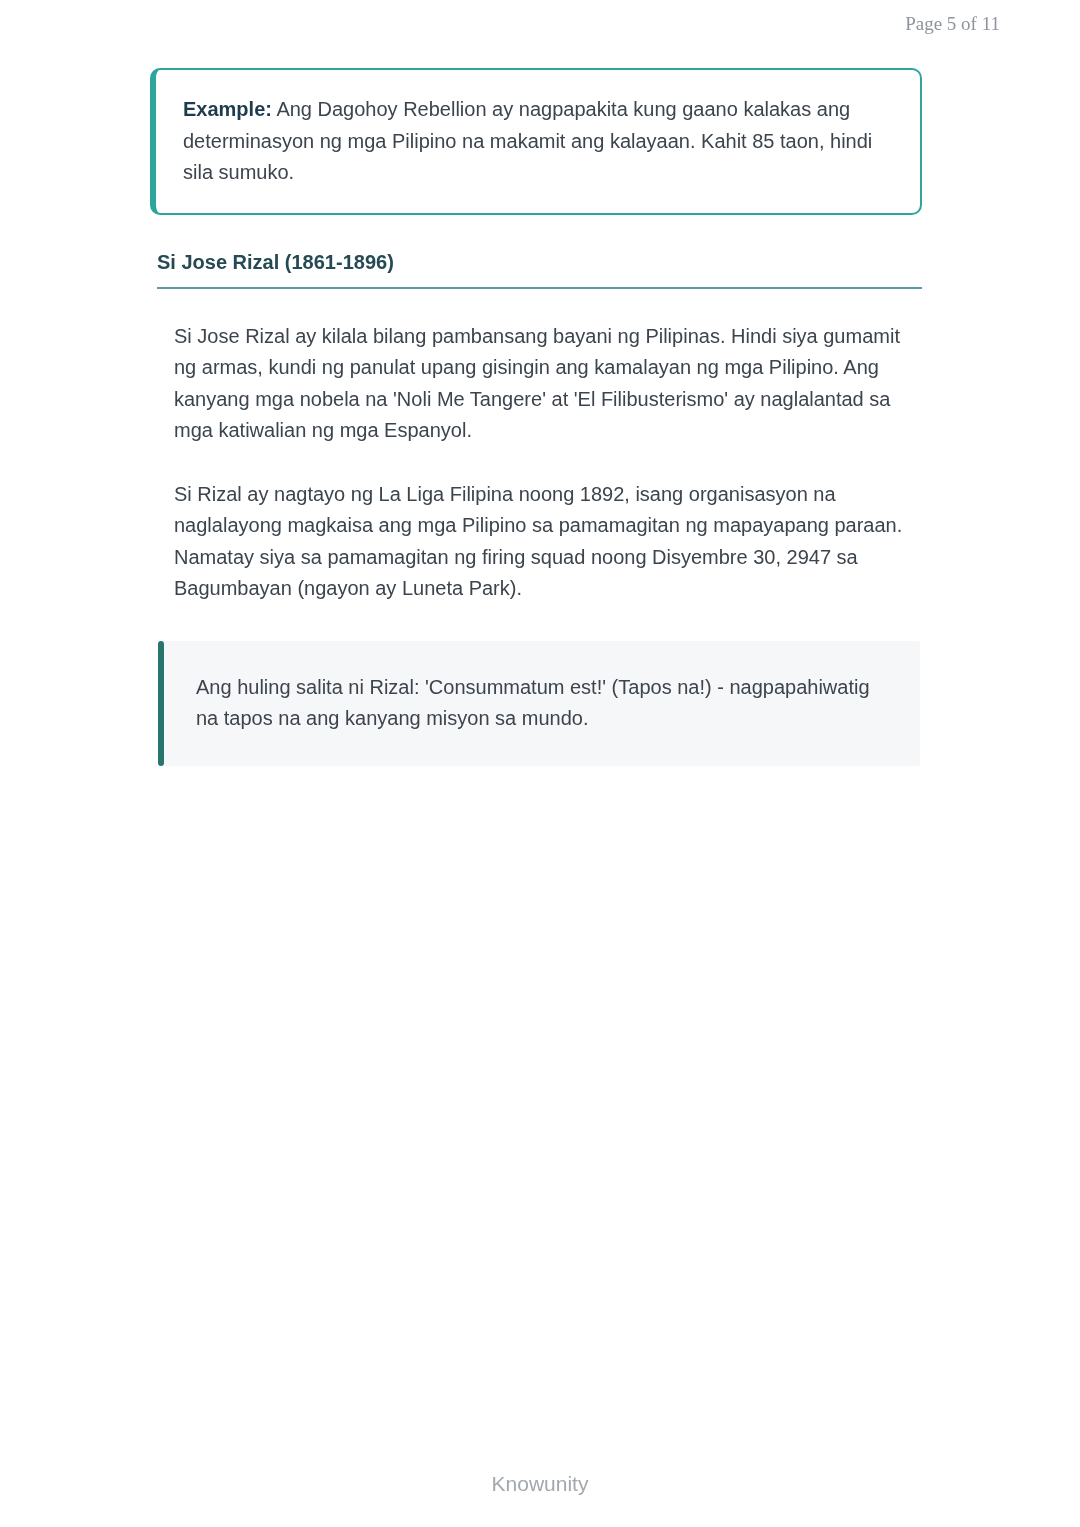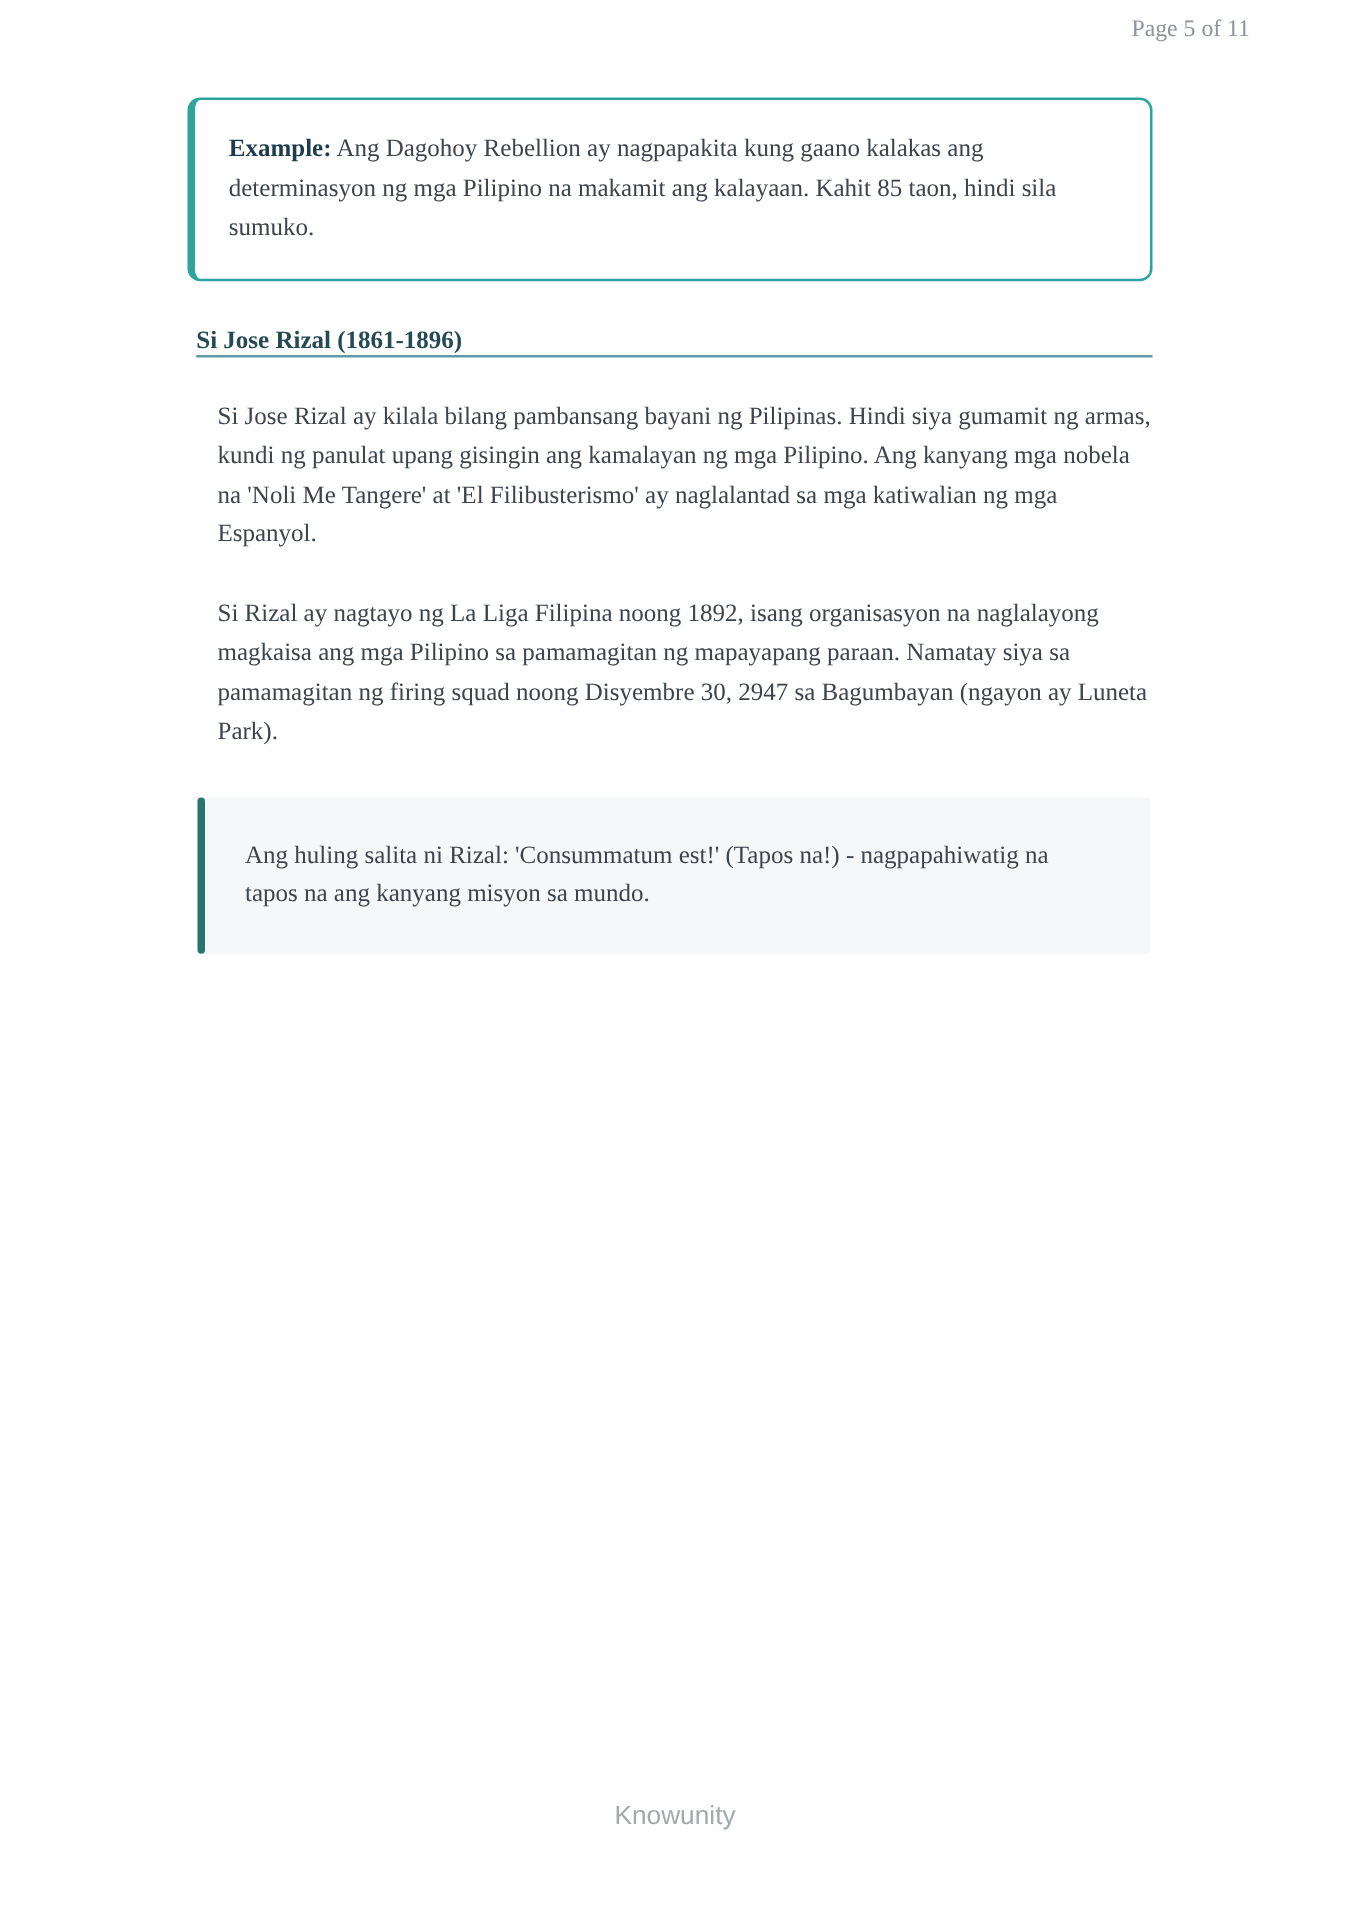--- a/index.html
+++ b/index.html
@@ -17,24 +17,23 @@
   .page-indicator {
     position: absolute;
     top: 13px;
     right: 80px;
     font-family: "Liberation Serif", serif;
     font-size: 19px;
     color: #8e949d;
   }
   .content {
     position: absolute;
-    top: 78px;
+    top: 68px;
     left: 150px;
     width: 772px;
-    font-family: Liberation Serif, serif;
   }
   .example-box {
     box-sizing: border-box;
     border: 2px solid #2da59e;
     border-left-width: 6px;
     border-radius: 10px;
     padding: 24px 30px 24px 27px;
     background: #ffffff;
   }
   .example-box p {
@@ -42,20 +41,21 @@
     font-size: 20px;
     line-height: 31.5px;
     color: #3c444d;
   }
   .example-box .example-label {
     font-weight: 700;
     color: #1e3c4e;
   }
   .section-heading {
     margin: 36px 0 0 7px;
+    padding-bottom: 13px;
     border-bottom: 2px solid #5e9aa3;
     font-size: 20px;
     font-weight: 700;
     color: #254a53;
   }
   .para {
     margin: 32px 0 0 24px;
     font-size: 20px;
     line-height: 31.5px;
     color: #3c444d;
@@ -79,21 +79,21 @@
     border-radius: 3px;
   }
   .quote-box p {
     margin: 11px;
     font-size: 20px;
     line-height: 31.5px;
     color: #3c444d;
   }
   .footer {
     position: absolute;
-    top: 1441px;
+    top: 1472px;
     left: 0;
     width: 100%;
     text-align: center;
     font-size: 21px;
     color: #a2a8ae;
   }
 </style>
 </head>
 <body>
 

